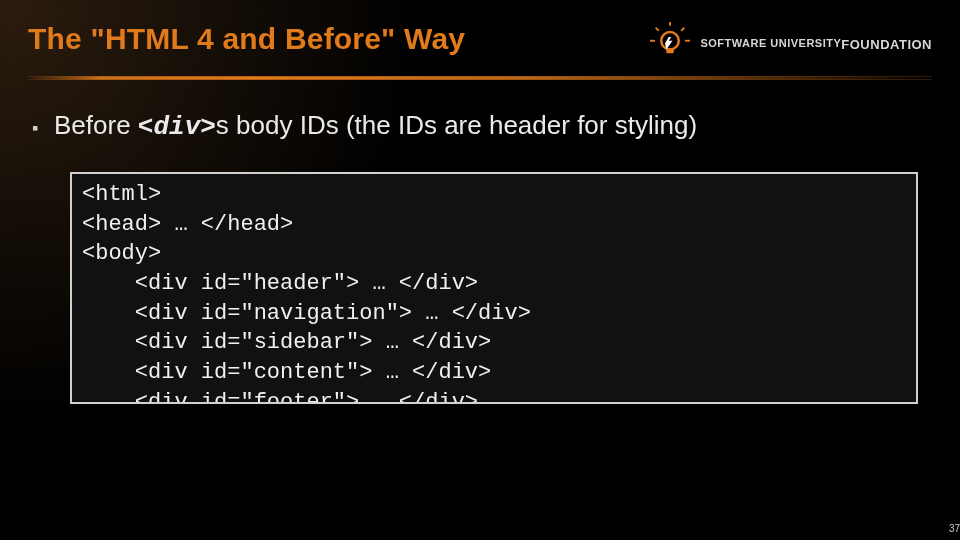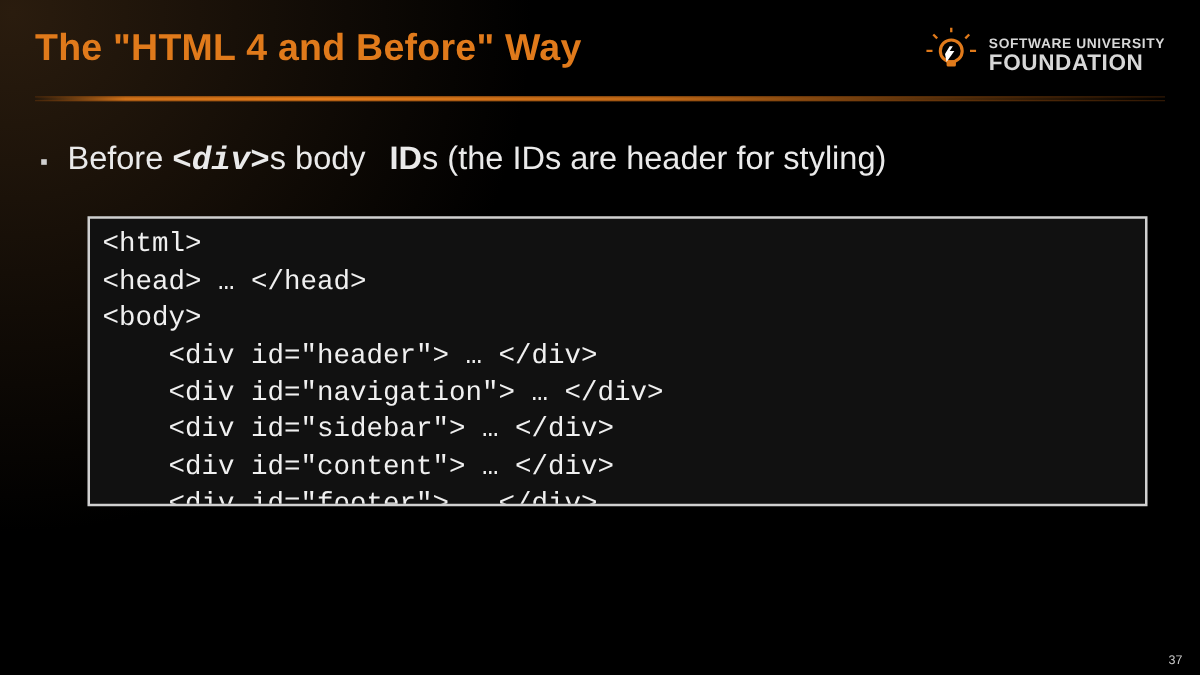--- a/index.html
+++ b/index.html
@@ -34,23 +34,23 @@
     color: #e07a1b;
     letter-spacing: 0.2px;
     margin-top: 2px;
   }
   .logo {
     display: flex;
     align-items: center;
     gap: 10px;
     margin-top: 2px;
   }
-  .logo-text { display: flex; flex-direction: column; line-height: 1.0; }
+  .logo-text { display: flex; flex-direction: row; line-height: 1.0; }
   .logo-top { font-size: 11px; letter-spacing: 0.5px; color: #d7d7d7; font-weight: 600; }
-  .logo-bot { font-size: 18px; letter-spacing: 0.5px; color: #d7d7d7; font-weight: 700; }
+  .logo-bot { font-size: 13px; letter-spacing: 0.5px; color: #d7d7d7; font-weight: 700; }
   .divider-wrap { margin-top: 10px; }
   .divider {
     width: 100%;
     height: 4px;
     background: linear-gradient(to right,
       rgba(224,122,27,0) 0%,
       rgba(224,122,27,0.9) 8%,
       rgba(224,122,27,1) 25%,
       rgba(224,122,27,0.85) 55%,
       rgba(224,122,27,0) 100%);
@@ -66,39 +66,39 @@
   }
   .bullet-mark {
     color: #d0d0d0;
     font-size: 18px;
     margin-right: 8px;
     margin-top: 8px;
     display: inline-block;
     width: 14px;
   }
   .bullet-text .mono  { font-family: Consolas, "Courier New", monospace; font-weight: 700; font-style: italic; }
-  .bullet-text .bold  { font-weight: 700; margin-left: 12px; }
+  .bullet-text .bold  { font-weight: 400; }
   .code-frame {
     margin: 30px 10px 0 38px;
     border: 2px solid #d0d0d0;
     background: #111;
     padding: 6px 10px 6px 10px;
     height: 232px;
     overflow: hidden;
   }
   pre.code {
     font-family: Consolas, "Courier New", monospace;
     font-size: 22px;
     line-height: 1.35;
     color: #f0f0f0;
     white-space: pre;
   }
   .page-num {
     position: absolute;
-    right: 14px;
+    right: 0;
     bottom: 6px;
     font-size: 10px;
     color: #c9c9c9;
     margin-top: 48px;
   }
 </style>
 </head>
 <body>
 <div class="bg-glow"></div>
 

